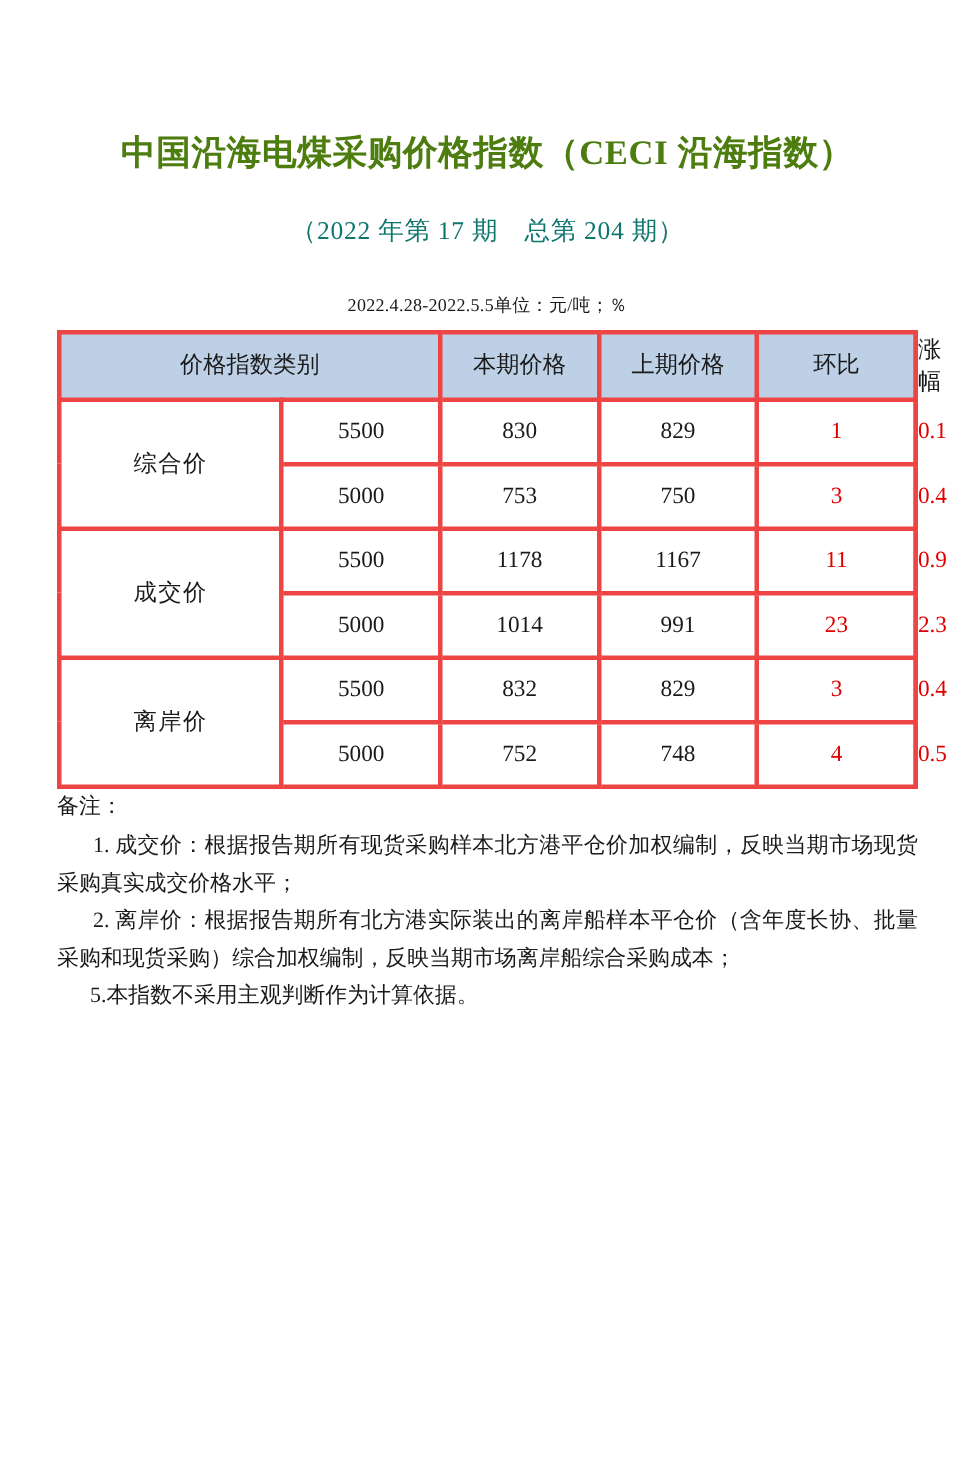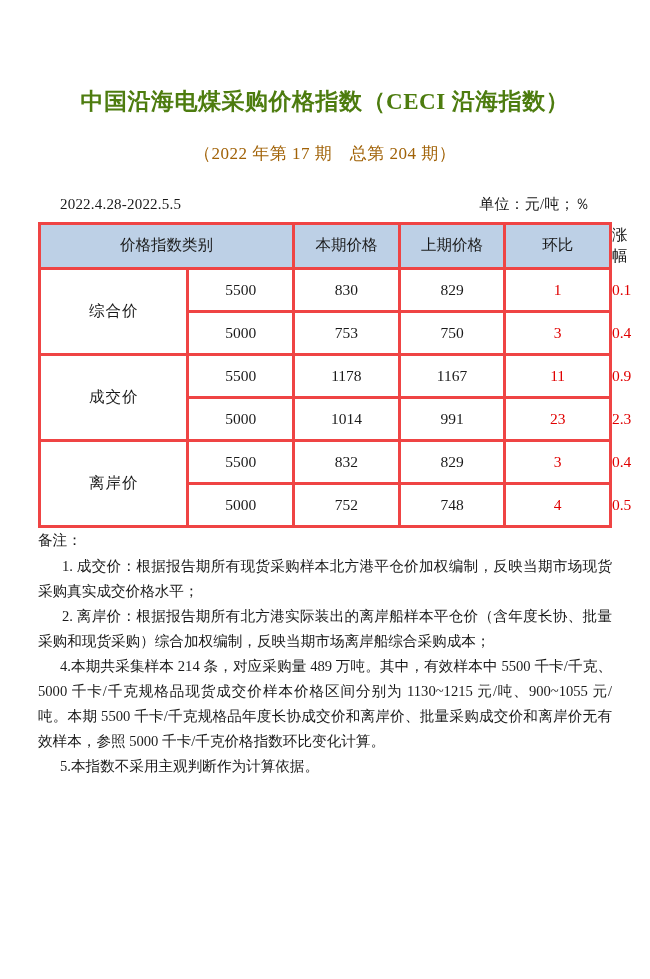--- a/index.html
+++ b/index.html
@@ -26,30 +26,30 @@
     color: #4d7c0f;
     font-size: 23px;
     font-weight: bold;
     letter-spacing: 0.5px;
     margin-top: 88px;
     line-height: 1.2;
   }
   .subtitle {
     text-align: center;
     font-size: 17px;
-    color: #a16207;
+    color: #0f766e;
     margin-top: 26px;
     letter-spacing: 0.5px;
   }
   .meta-row {
     display: flex;
-    justify-content: space-between;
+    justify-content: center;
     align-items: baseline;
     margin-top: 30px;
-    font-size: 15px;
+    font-size: 12px;
     padding: 0 22px 0 22px;
   }
   .meta-left {
     letter-spacing: 0.2px;
   }
   .meta-right {
     letter-spacing: 0.2px;
   }
   table.price {
     margin-top: 8px;
@@ -176,17 +176,16 @@
         <td class="num red">4</td>
         <td class="num red">0.5</td>
       </tr>
     </tbody>
   </table>
 
   <div class="notes">
     <p class="note-head">备注：</p>
     <p class="note-item note-item-1">1. 成交价：根据报告期所有现货采购样本北方港平仓价加权编制，反映当期市场现货采购真实成交价格水平；</p>
     <p class="note-item note-item-1">2. 离岸价：根据报告期所有北方港实际装出的离岸船样本平仓价（含年度长协、批量采购和现货采购）综合加权编制，反映当期市场离岸船综合采购成本；</p>
-    <p class="note-item note-item-4">4.本期共采集样本 214 条，对应采购量 489 万吨。其中，有效样本中 5500 千卡/千克、5000 千卡/千克规格品现货成交价样本价格区间分别为 1130~1215 元/吨、900~1055 元/吨。本期 5500 千卡/千克规格品年度长协成交价和离岸价、批量采购成交价和离岸价无有效样本，参照 5000 千卡/千克价格指数环比变化计算。</p>
     <p class="note-item note-item-4">5.本指数不采用主观判断作为计算依据。</p>
   </div>
 
 </div>
 
 </body></html>

